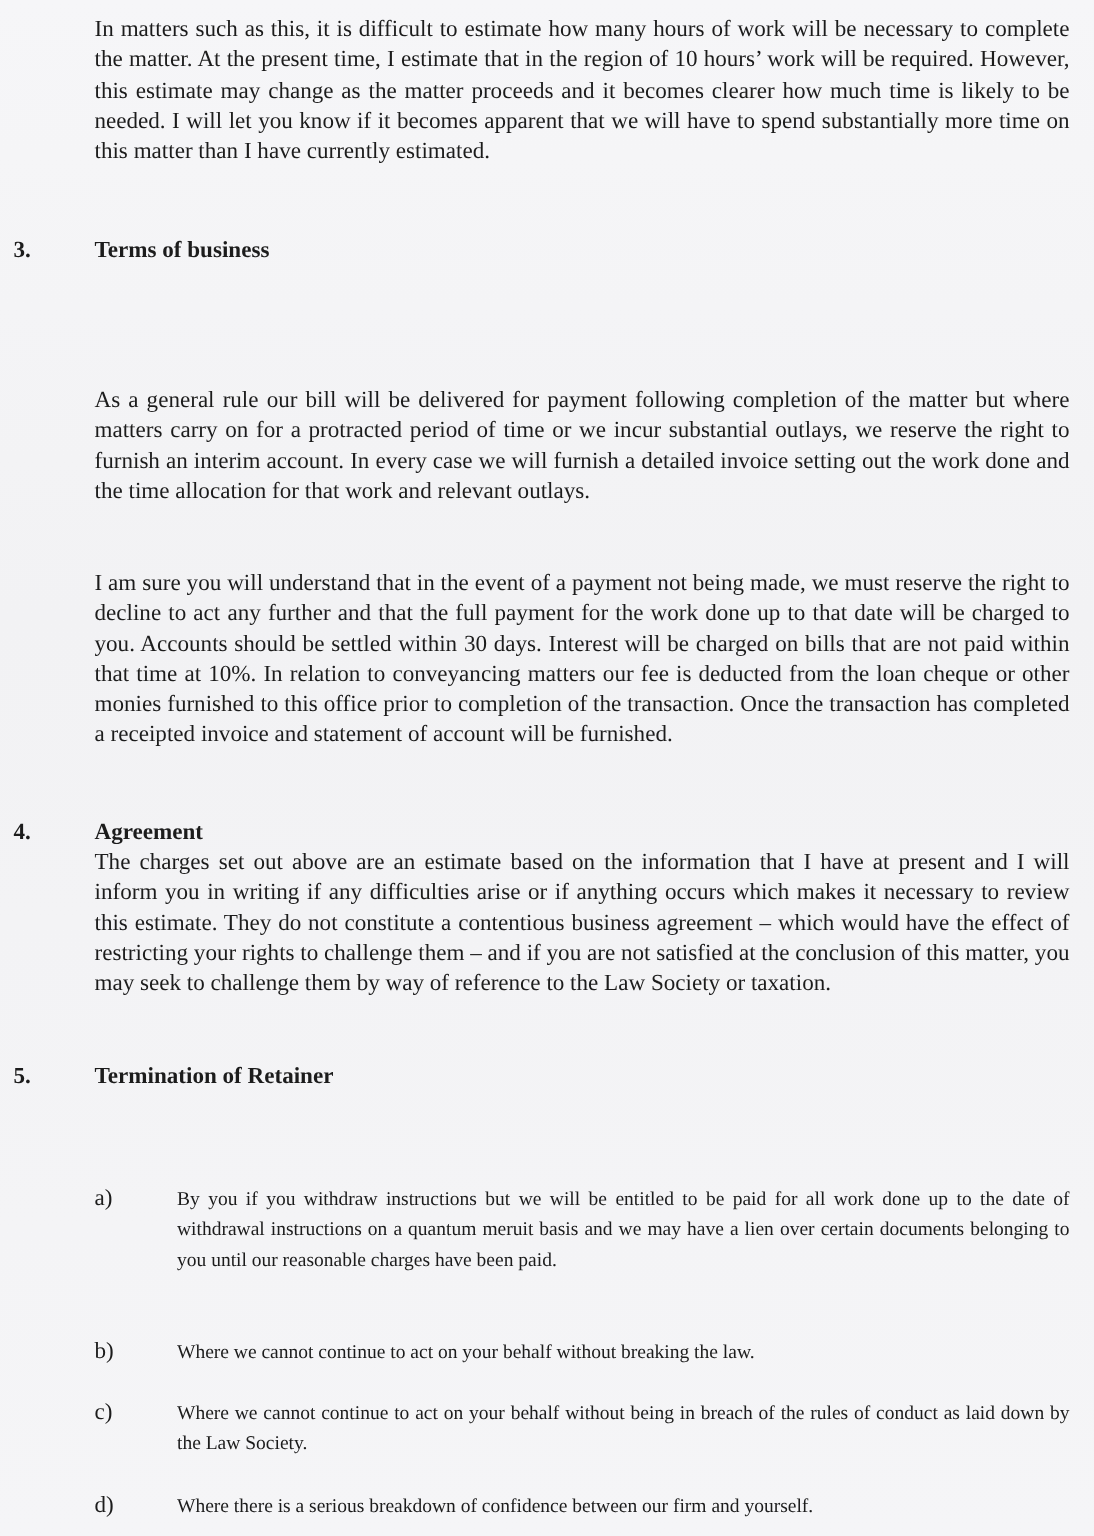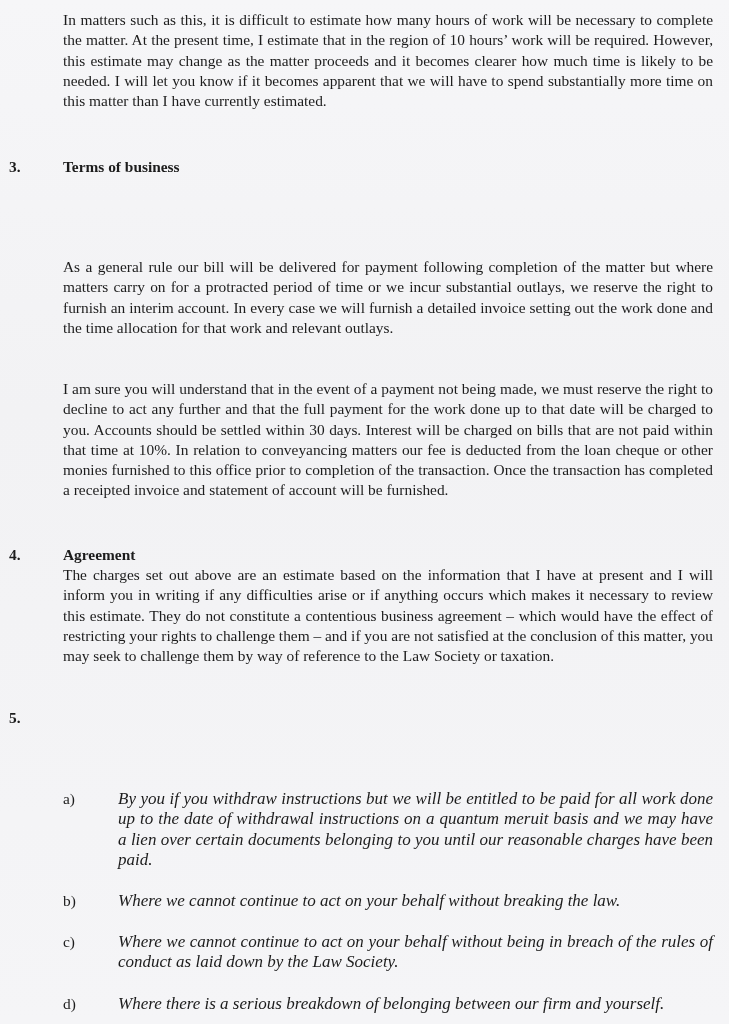--- a/index.html
+++ b/index.html
@@ -31,47 +31,48 @@
       position: absolute; left: 63px;
       font-size: 15.4px; font-weight: bold;
       line-height: 20px;
     }
     .list-letter {
       position: absolute; left: 63px;
       font-size: 15.4px; line-height: 20.3px;
     }
     .list-text {
       position: absolute; left: 118px; width: 595px;
-      font-size: 17px; line-height: 20.3px;
-      text-align: justify; margin: 0; font-style: italic;
+      font-size: 13px; line-height: 20.3px;
+      text-align: justify; margin: 0;
     }
   </style>
 </head>
 <body>
 
 <div class="page">
 
   <p class="para" style="top:10px;">In matters such as this, it is difficult to estimate how many hours of work will be necessary to complete the matter.  At the present time, I estimate that in the region of 10 hours’ work will be required.  However, this estimate may change as the matter proceeds and it becomes clearer how much time is likely to be needed.  I will let you know if it becomes apparent that we will have to spend substantially more time on this matter than I have currently estimated.</p>
 
   <div class="section-num" style="top:157px;">3.</div>
   <div class="section-title" style="top:157px;">Terms of business</div>
   <p class="para" style="top:257px;">As a general rule our bill will be delivered for payment following completion of the matter but where matters carry on for a protracted period of time or we incur substantial outlays, we reserve the right to furnish an interim account.  In every case we will furnish a detailed invoice setting out the work done and the time allocation for that work and relevant outlays.</p>
   <p class="para" style="top:379px;">I am sure you will understand that in the event of a payment not being made, we must reserve the right to decline to act any further and that the full payment for the work done up to that date will be charged to you.  Accounts should be settled within 30 days.  Interest will be charged on bills that are not paid within that time at 10%.  In relation to conveyancing matters our fee is deducted from the loan cheque or other monies furnished to this office prior to completion of the transaction. Once the transaction has completed a receipted invoice and statement of account will be furnished.</p>
 
   <div class="section-num" style="top:545px;">4.</div>
   <div class="section-title" style="top:545px;">Agreement</div>
   <p class="para" style="top:565px;">The charges set out above are an estimate based on the information that I have at present and I will inform you in writing if any difficulties arise or if anything occurs which makes it necessary to review this estimate.  They do not constitute a contentious business agreement – which would have the effect of restricting your rights to challenge them – and if you are not satisfied at the conclusion of this matter, you may seek to challenge them by way of reference to the Law Society or taxation.</p>
 
   <div class="section-num" style="top:708px;">5.</div>
+  <div class="section-title" style="top:708px;">Termination of Retainer</div>
 
   <div class="list-letter" style="top:789px;">a)</div>
   <p class="list-text" style="top:789px;">By you if you withdraw instructions but we will be entitled to be paid for all work done up to the date of withdrawal instructions on a quantum meruit basis and we may have a lien over certain documents belonging to you until our reasonable charges have been paid.</p>
 
   <div class="list-letter" style="top:891px;">b)</div>
   <p class="list-text" style="top:891px;">Where we cannot continue to act on your behalf without breaking the law.</p>
 
   <div class="list-letter" style="top:932px;">c)</div>
   <p class="list-text" style="top:932px;">Where we cannot continue to act on your behalf without being in breach of the rules of conduct as laid down by the Law Society.</p>
 
   <div class="list-letter" style="top:994px;">d)</div>
-  <p class="list-text" style="top:994px;">Where there is a serious breakdown of belonging between our firm and yourself.</p>
+  <p class="list-text" style="top:994px;">Where there is a serious breakdown of confidence between our firm and yourself.</p>
 
 </div>
 
 </body></html>

